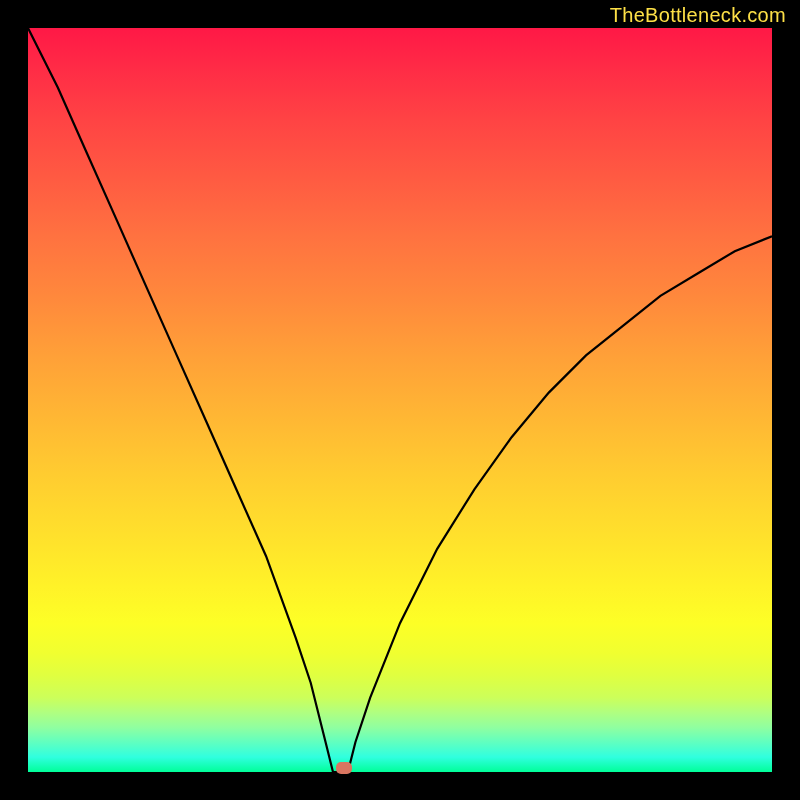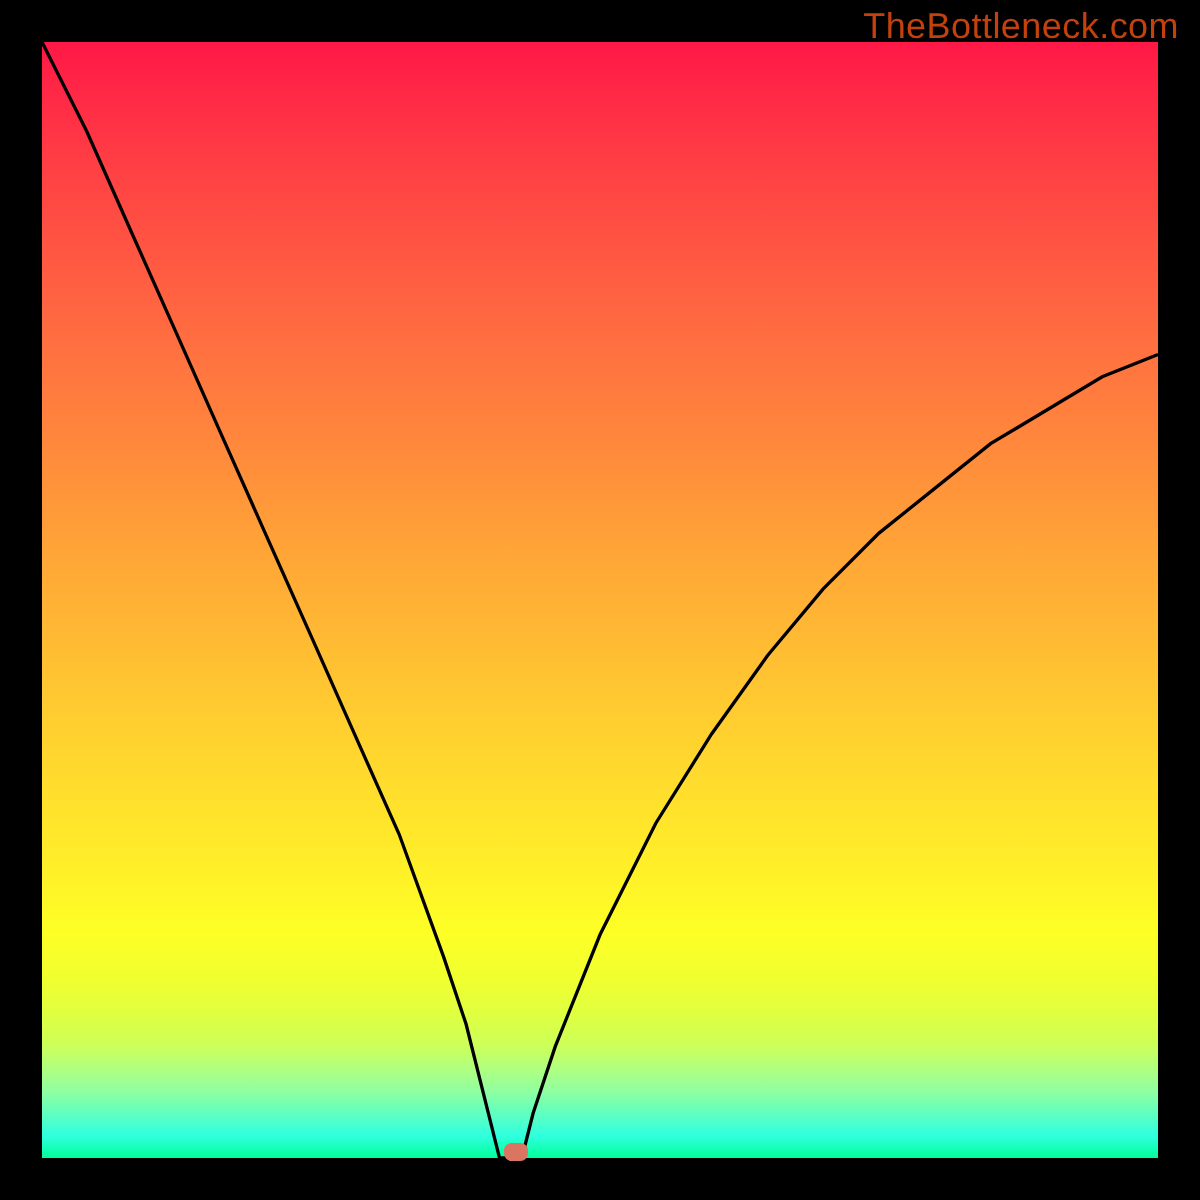--- a/index.html
+++ b/index.html
@@ -8,22 +8,22 @@
     height: 800px;
     background: #000000;
     overflow: hidden;
     position: relative;
     font-family: Arial, sans-serif;
   }
   .watermark {
     position: absolute;
     top: 4px;
     right: 14px;
-    color: #c2410c;
-    font-size: 24px;
+    color: #fde047;
+    font-size: 20px;
     font-weight: 500;
     letter-spacing: 0.3px;
     z-index: 10;
   }
   .plot-area {
     position: absolute;
     left: 28px;
     top: 28px;
     width: 744px;
     height: 744px;

